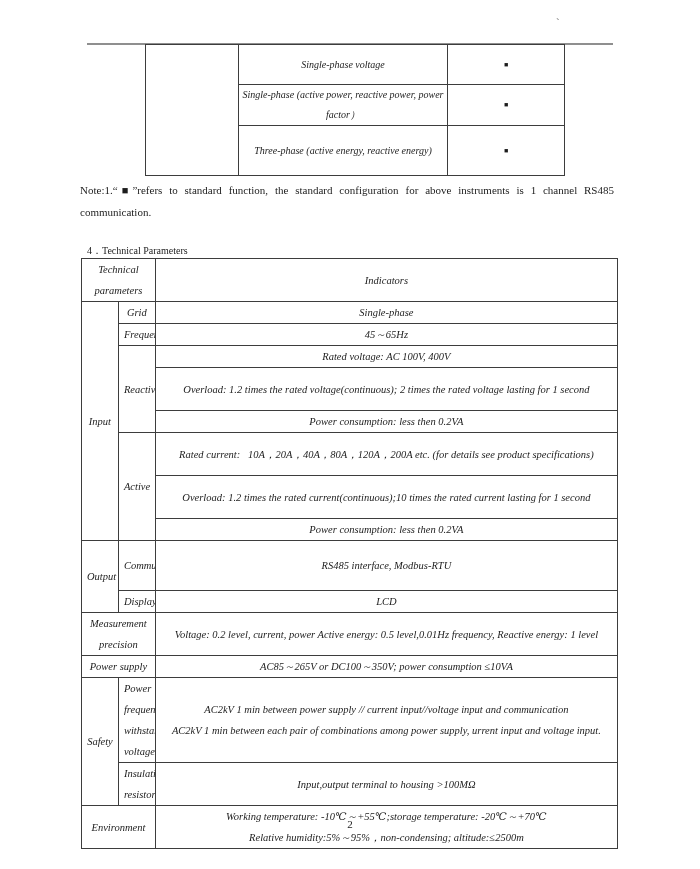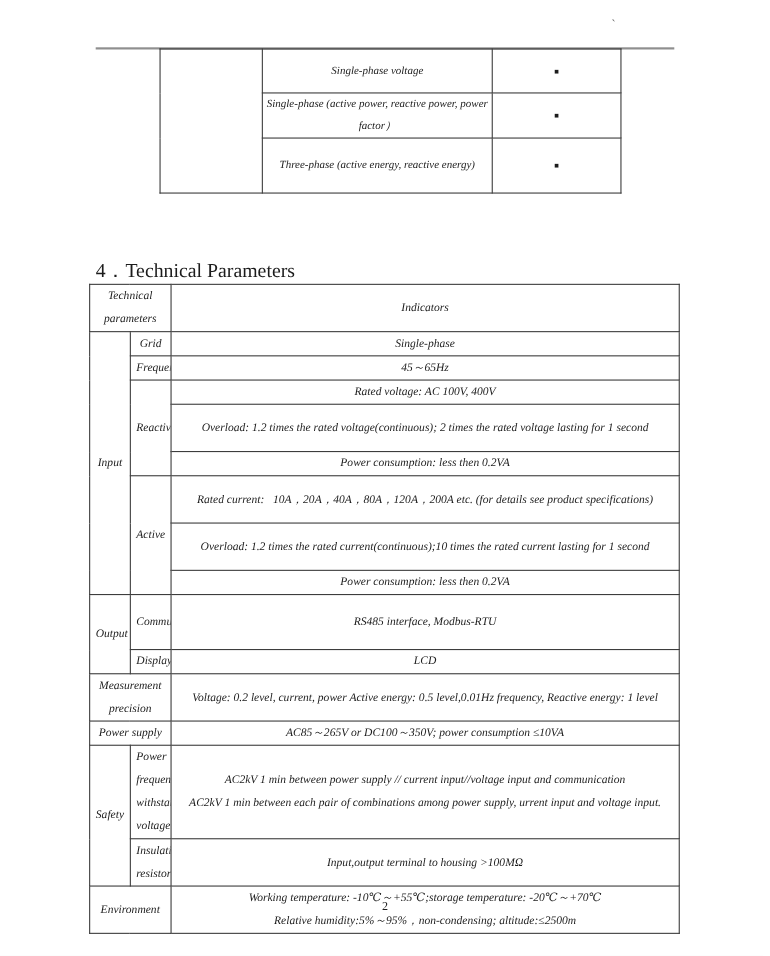--- a/index.html
+++ b/index.html
@@ -20,21 +20,21 @@
   .toptbl .c-func{width:204px;}
   .toptbl .c-std{width:112px;}
   .toptbl td{padding:0 2px;}
   .sq{font-size:7px;}
   .nowrap{white-space:nowrap;text-align:center;}
 
   .note{
     position:absolute; left:80px; top:180px; width:534px;
     font-size:11px; line-height:21.5px; text-align:justify;
   }
-  .heading{position:absolute; left:87px; top:234px; font-size:18px;}
+  .heading{position:absolute; left:87px; top:244px; font-size:10px;}
 
   
   .maintbl{position:absolute; left:81px; top:258px; width:537px; font-size:10.5px; line-height:21px;padding-left:34px;}
   .maintbl .c1{width:54px;}
   .maintbl .c2{width:87px;margin-left:11px;}
   .maintbl .c3{width:396px;}
   .h25{height:25px;} .h21{height:21px;} .h43{height:43px;} .h50{height:50px;}
   .h42{height:42px;} .h72{height:72px;} .h26{height:26px;}
 
   .pageno{position:absolute; left:0; top:818px; width:700px; text-align:center; font-size:11px;}
@@ -58,20 +58,21 @@
       <td class="c-func">Single-phase (active power, reactive power, power factor）</td>
       <td class="c-std sq">■</td>
     </tr>
     <tr style="height:50px">
       <td class="c-func nowrap">Three-phase (active energy, reactive energy)</td>
       <td class="c-std sq">■</td>
     </tr>
   </tbody>
     </table>
 
+  <div class="note">Note:1.“■”refers to standard function, the standard configuration for above instruments is 1 channel RS485 communication.</div>
 
   <div class="heading">4．Technical Parameters</div>
 
   <table class="maintbl">
     <tbody>
         <tr class="h25">
       <td colspan="2" class="c1">Technical parameters</td>
       <td class="c3">Indicators</td>
     </tr>
     <tr class="h21">

